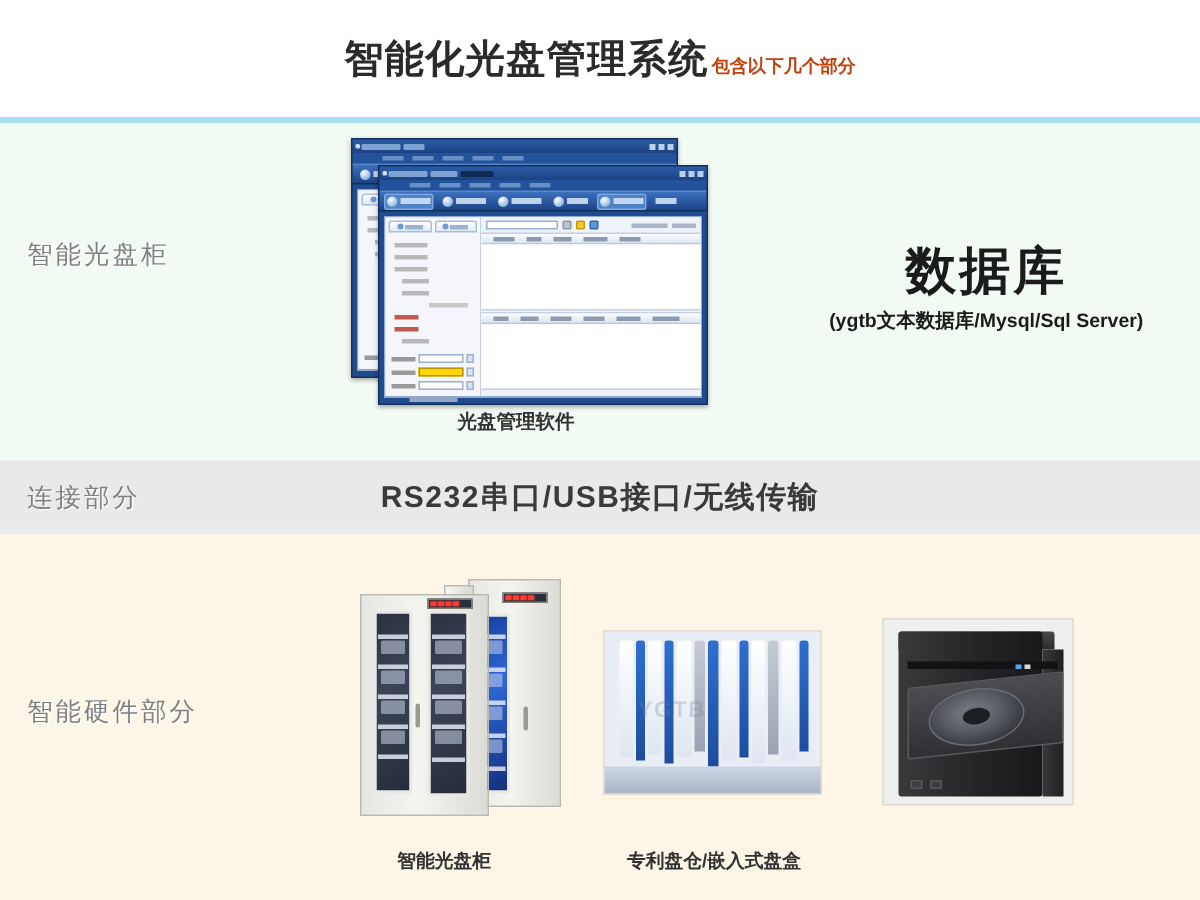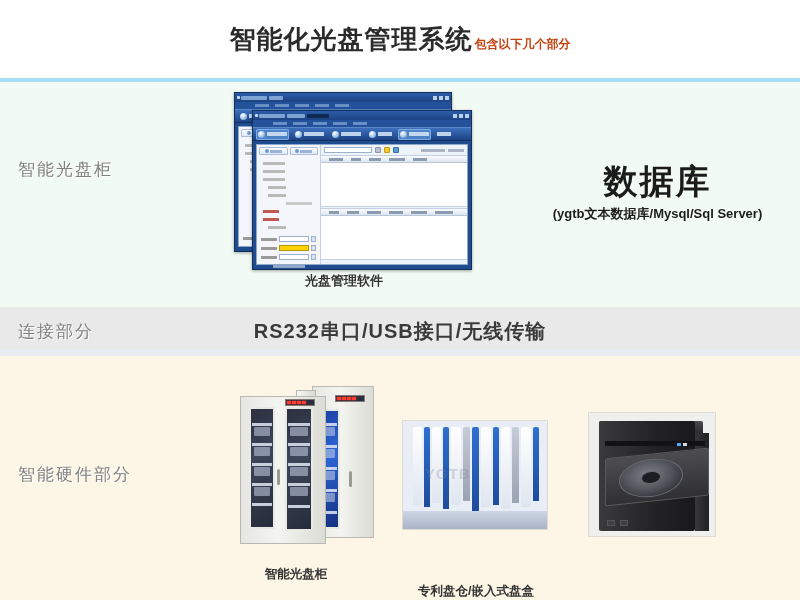--- a/index.html
+++ b/index.html
@@ -212,21 +212,21 @@
   .pc-btns { position: absolute; left: 18px; bottom: 10px; display: flex; gap: 5px; }
   .pc-btns i { width: 8px; height: 6px; background: #3f3f43; border: 1px solid #56565a; display: block; }
   .pc-front { position: absolute; left: 106px; top: 20px; width: 14px; height: 98px; background: linear-gradient(to right,#38383b,#202022); }
 
   .hw-caption {
     position: absolute; top: 566px;
     font-size: 12.5px; font-weight: bold; color: #333333;
     text-align: center; white-space: nowrap;
   }
   .cap-1 { left: 216px; width: 160px; }
-  .cap-2 { left: 398px; width: 156px; margin-top: 17px; }
+  .cap-2 { left: 398px; width: 156px; }
   .cap-3 { left: 576px; width: 152px; }
 </style>
 </head>
 <body>
 
 <div class="page">
 
   <div class="header">
     <div class="header-inner">
       <span class="title-main">智能化光盘管理系统</span>

